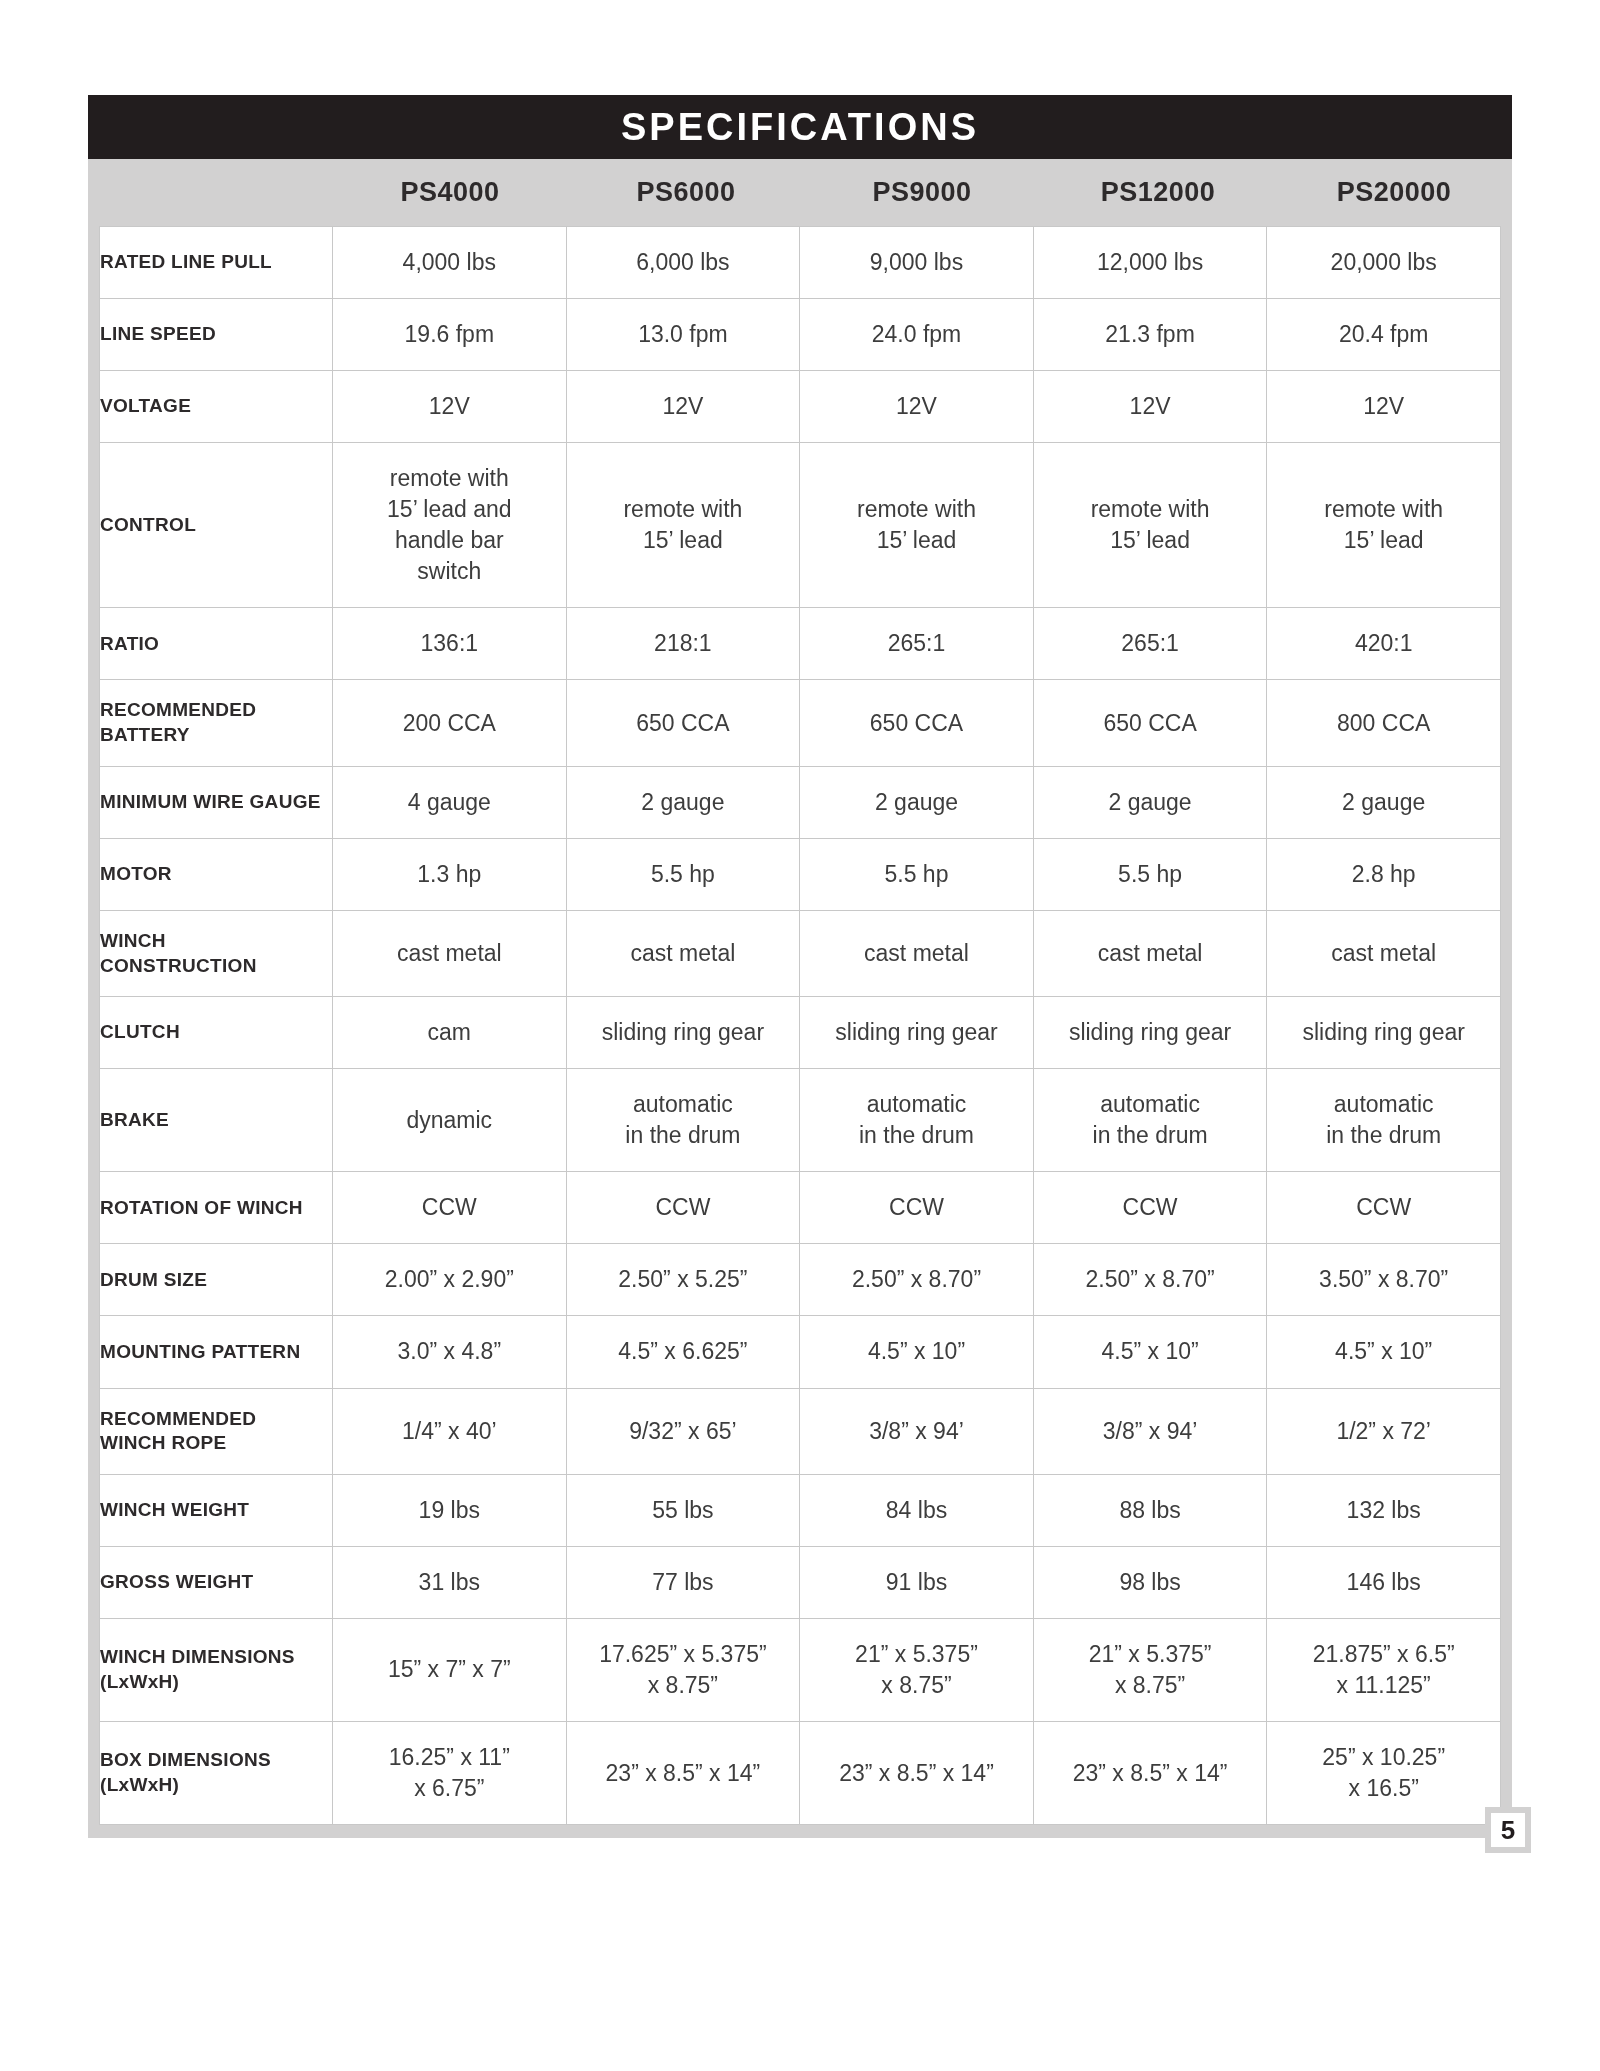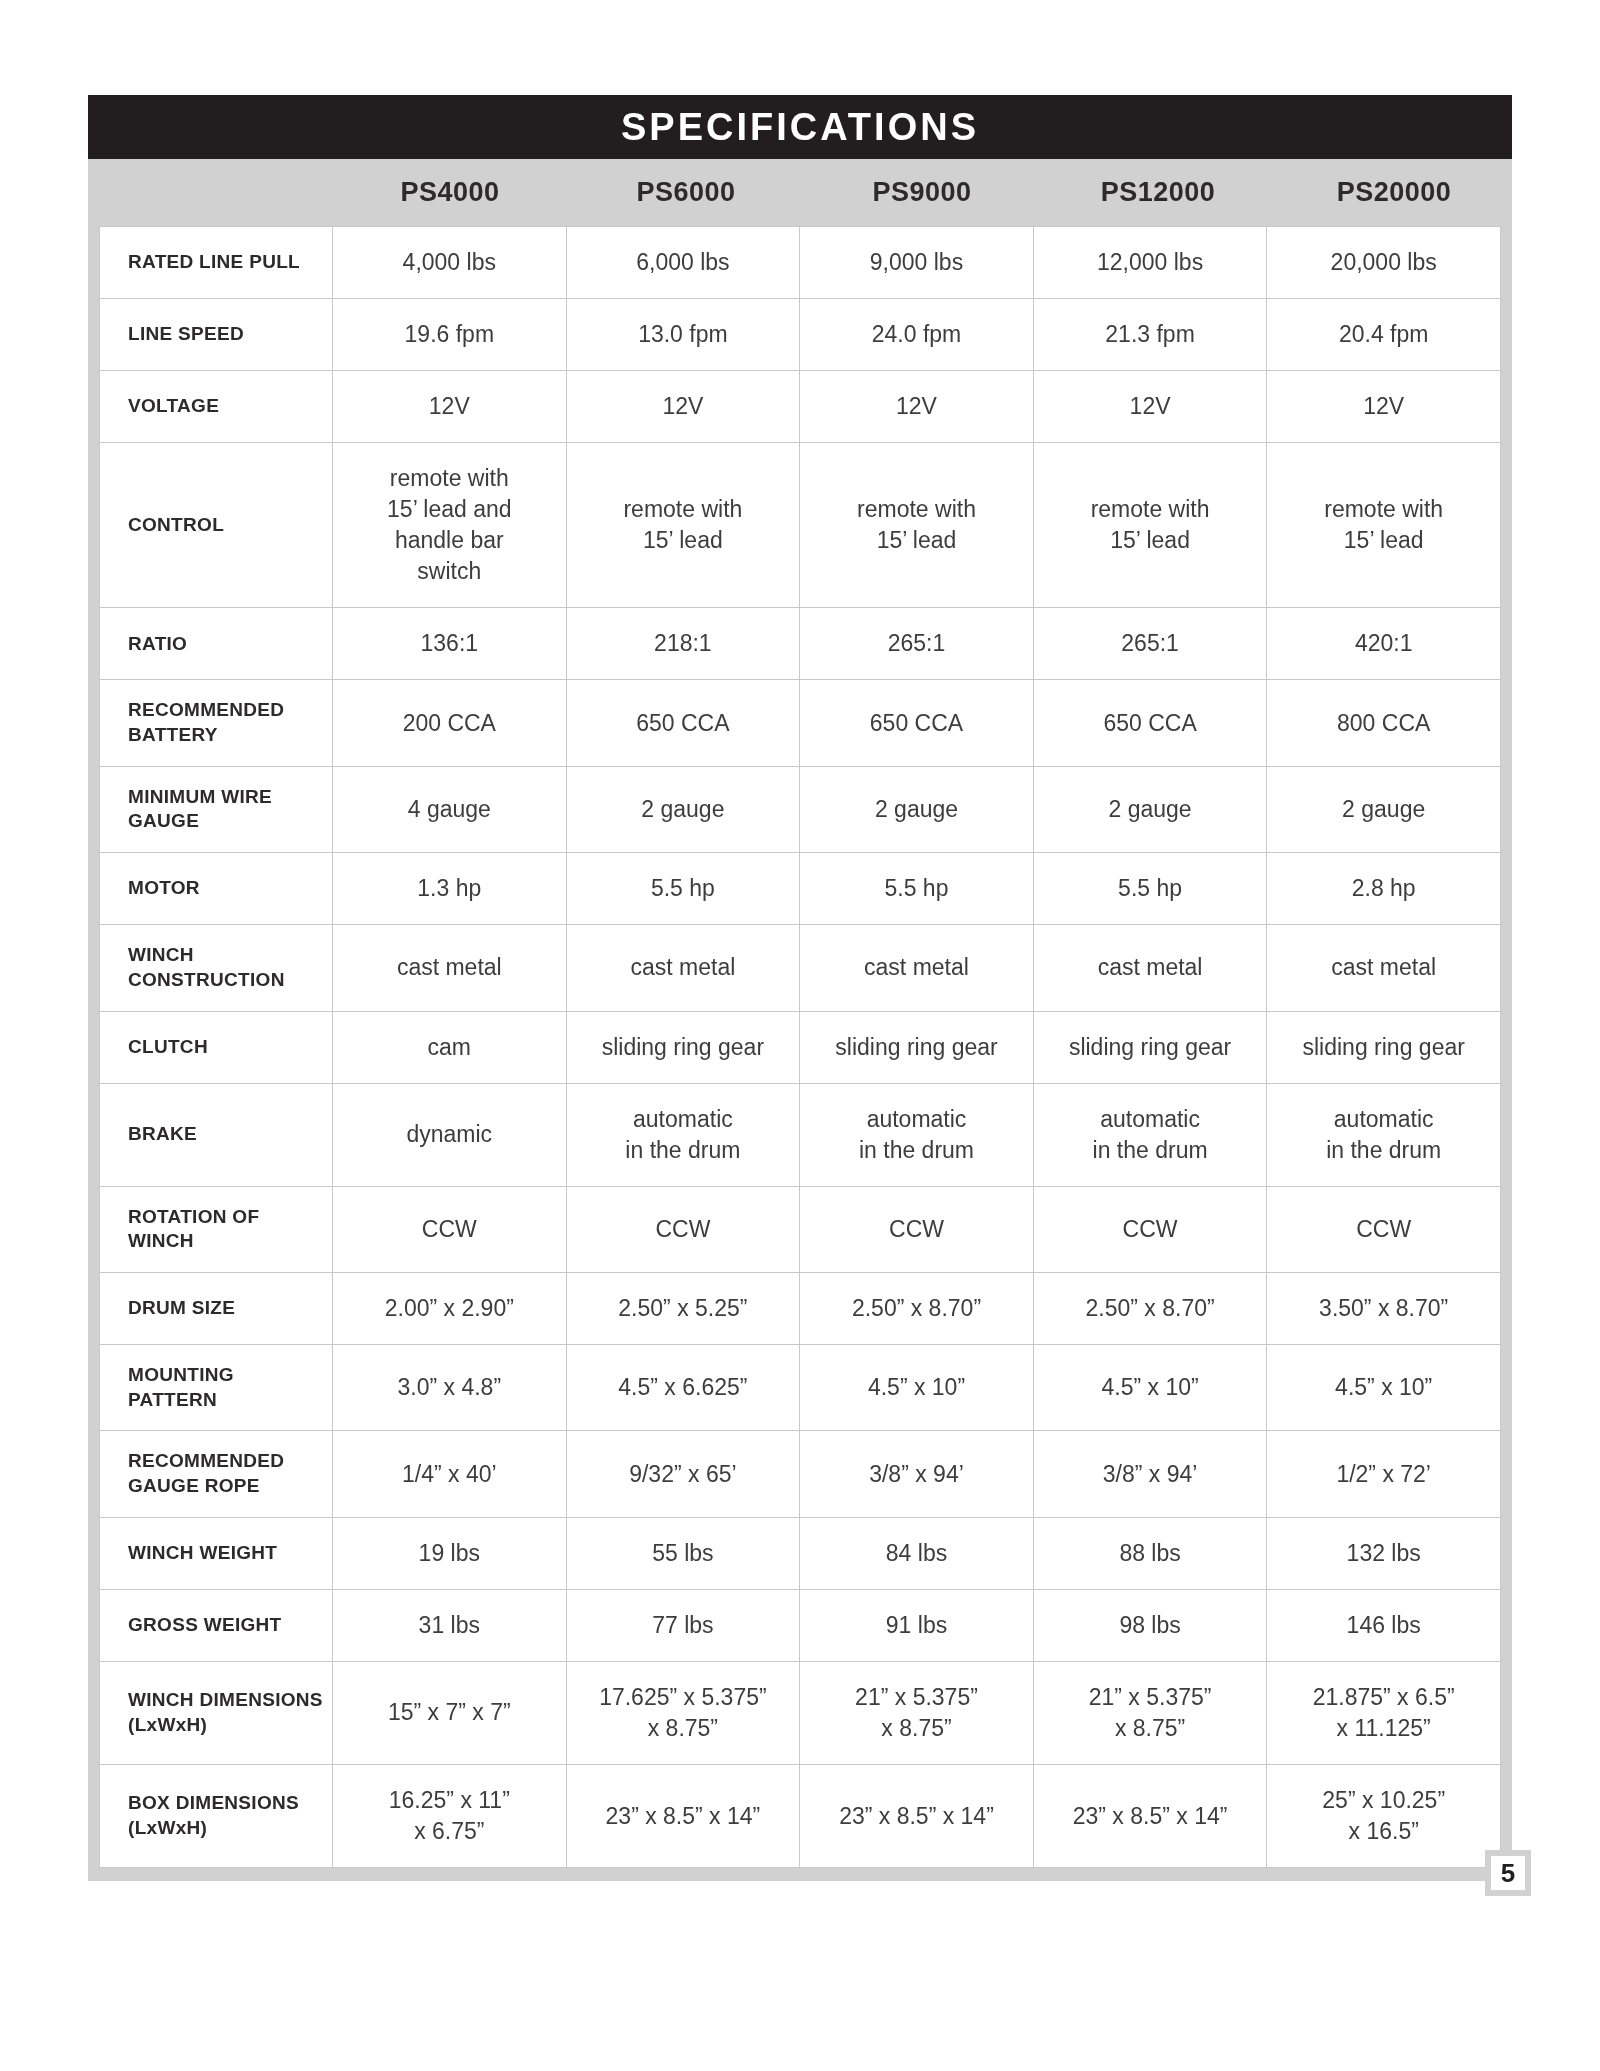--- a/index.html
+++ b/index.html
@@ -36,21 +36,21 @@
   .table-frame{
     position:relative;background:#ffffff;
     border-left:11px solid var(--frame_gray);
     border-right:11px solid var(--frame_gray);
     border-bottom:13px solid var(--frame_gray);
   }
   table.spec{width:1402px;border-collapse:collapse;table-layout:fixed;}
   col.label-col{width:233px;}
   .spec th,.spec td{border:1px solid var(--grid_line);vertical-align:middle;}
   .spec th{
-    text-align:left;padding:18px 6px 18px 28px;
+    text-align:left;padding:18px 6px 18px 0;
     font-size:19px;font-weight:bold;letter-spacing:0.3px;
     color:var(--label_text);line-height:1.3;
   }
   .spec td{
     text-align:center;padding:20px 6px;
     font-size:23px;color:var(--value_text);line-height:1.35;
     white-space:pre-line;
   }
   .page-num-box{
     position:absolute;right:-30px;bottom:-28px;
@@ -207,21 +207,21 @@
             </tr>
             <tr>
     <th scope="row">MOUNTING PATTERN</th>
   <td>3.0” x 4.8”</td>
               <td>4.5” x 6.625”</td>
               <td>4.5” x 10”</td>
               <td>4.5” x 10”</td>
               <td>4.5” x 10”</td>
             </tr>
             <tr>
-    <th scope="row">RECOMMENDED GAUGE ROPE</th>
+    <th scope="row">RECOMMENDED WINCH ROPE</th>
   <td>1/4” x 40’</td>
               <td>9/32” x 65’</td>
               <td>3/8” x 94’</td>
               <td>3/8” x 94’</td>
               <td>1/2” x 72’</td>
             </tr>
             <tr>
     <th scope="row">WINCH WEIGHT</th>
   <td>19 lbs</td>
               <td>55 lbs</td>

